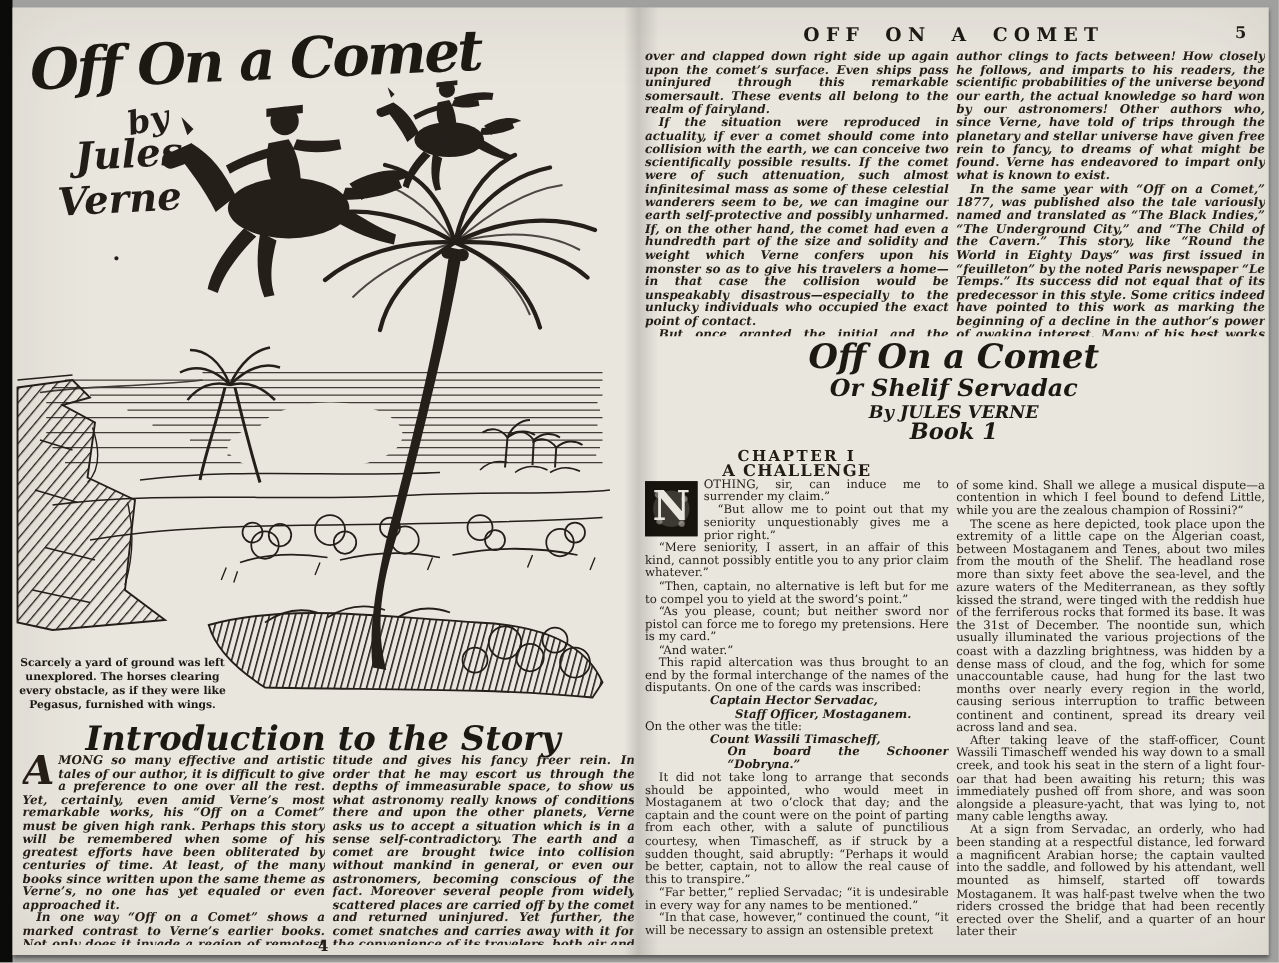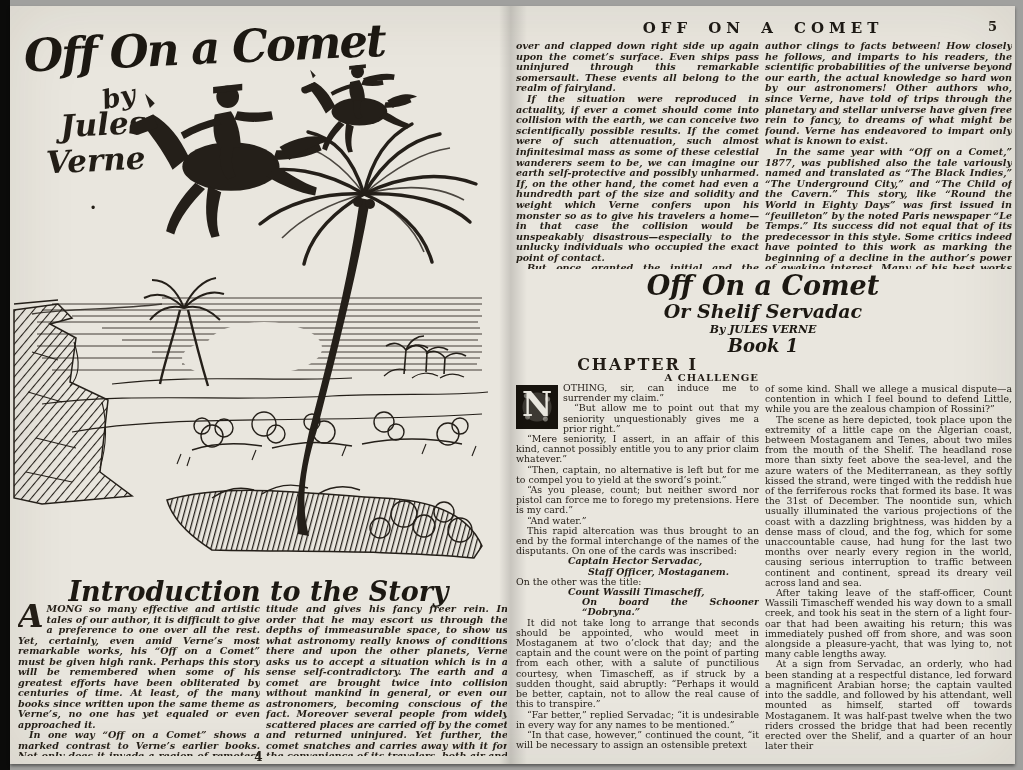--- a/index.html
+++ b/index.html
@@ -56,30 +56,30 @@
   .pagenum-right{position:absolute;right:18px;top:13px;font-size:13px;font-weight:bold;}
   .top-col{position:absolute;top:35px;width:243px;max-height:228px;overflow:hidden;
     font-size:9.6px;font-style:italic;font-weight:bold;line-height:10.6px;text-align:justify;color:#241e16;}
   .top-col-1{left:5px;}
   .top-col-2{left:254px;width:247px;}
   .top-col p{margin:0;}
   .top-col p + p{text-indent:11px;}
   .story-heading{position:absolute;left:0;top:266px;width:100%;text-align:center;color:#1c1812;}
   .story-title{font-size:27px;font-style:italic;font-weight:bold;margin:0;line-height:28px;}
   .story-subtitle{font-size:19px;font-style:italic;font-weight:bold;margin:1px 0 0 0;line-height:20px;}
-  .story-byline{font-size:11px;font-style:italic;font-weight:bold;margin:2px 0 0 0;line-height:14px;}
+  .story-byline{font-size:14px;font-style:italic;font-weight:bold;margin:2px 0 0 0;line-height:14px;}
   .story-book{font-size:18px;font-style:italic;font-weight:bold;margin:2px 0 0 0;line-height:14px;}
   .chap-col{position:absolute;width:243px;overflow:hidden;
     font-size:9.4px;line-height:10.2px;text-align:justify;color:#221c15;}
   .chap-col-1{left:5px;top:352px;height:404px;}
   .chap-col-2{left:254px;top:378px;width:247px;height:380px;}
   .chap-col p{margin:0;}
   .chap-col p.ind{text-indent:11px;}
-  .chapter-no{ text-align:center;font-size:16px;font-weight:bold;letter-spacing:2px;margin:0;line-height:14px;}
-  .chapter-name{text-align:right;font-size:10px;font-weight:bold;letter-spacing:1px;margin:2px 0 7px 0;line-height:11px;}
+  .chapter-no{ text-align:center;font-size:12px;font-weight:bold;letter-spacing:2px;margin:0;line-height:14px;}
+  .chapter-name{text-align:center;font-size:13px;font-weight:bold;letter-spacing:1px;margin:2px 0 7px 0;line-height:11px;}
   .dropcap-n{
     float:left;width:42px;height:44px;margin:2px 5px 1px 0;position:relative;
     background:#17130d;border:2px solid #17130d;box-sizing:border-box;
     background-image:
       radial-gradient(circle at 22% 22%, rgba(233,230,222,0.45) 0 2px, transparent 3px),
       radial-gradient(circle at 78% 30%, rgba(233,230,222,0.40) 0 2px, transparent 3px),
       radial-gradient(circle at 25% 75%, rgba(233,230,222,0.40) 0 2px, transparent 3px),
       radial-gradient(circle at 72% 80%, rgba(233,230,222,0.45) 0 2px, transparent 3px),
       radial-gradient(circle at 50% 50%, rgba(233,230,222,0.18) 0 14px, transparent 15px);
   }
@@ -250,20 +250,21 @@
 
       <g transform="translate(112,14) scale(1.62)">
         <use href="#horseman"></use>
       </g>
       <g transform="translate(286,2) scale(0.93)">
         <use href="#horseman"></use>
         <path d="M70,26 C82,22 94,20 104,22 l-1,6 C94,27 84,29 72,32 Z" fill="#241f19"></path>
       </g>
     </svg>
 
+    <div class="caption">Scarcely a yard of ground was left unexplored. The horses clearing every obstacle, as if they were like Pegasus, furnished with wings.</div>
 
     <div class="intro-heading">Introduction to the Story</div>
 
     <div class="intro-col intro-col-1">
       <p><span class="dropcap-a">A</span><span>MONG so many effective and artistic tales of our author, it is difficult to give a preference to one over all the rest. Yet, certainly, even amid Verne’s most remarkable works, his “Off on a Comet” must be given high rank. Perhaps this story will be remembered when some of his greatest efforts have been obliterated by centuries of time. At least, of the many books since written upon the same theme as Verne’s, no one has yet equaled or even approached it.</span></p>
       <p>In one way “Off on a Comet” shows a marked contrast to Verne’s earlier books. Not only does it invade a region of remotest space, but the author here abandons his usual scrupulously scientific at-</p>
     </div>
     <div class="intro-col intro-col-2">
       <p>titude and gives his fancy freer rein. In order that he may escort us through the depths of immeasurable space, to show us what astronomy really knows of conditions there and upon the other planets, Verne asks us to accept a situation which is in a sense self-contradictory. The earth and a comet are brought twice into collision without mankind in general, or even our astronomers, becoming conscious of the fact. Moreover several people from widely scattered places are carried off by the comet and returned uninjured. Yet further, the comet snatches and carries away with it for the convenience of its travelers, both air and water. Little, useful tracts of earth are picked up and, as it were, turned</p>
     </div>

